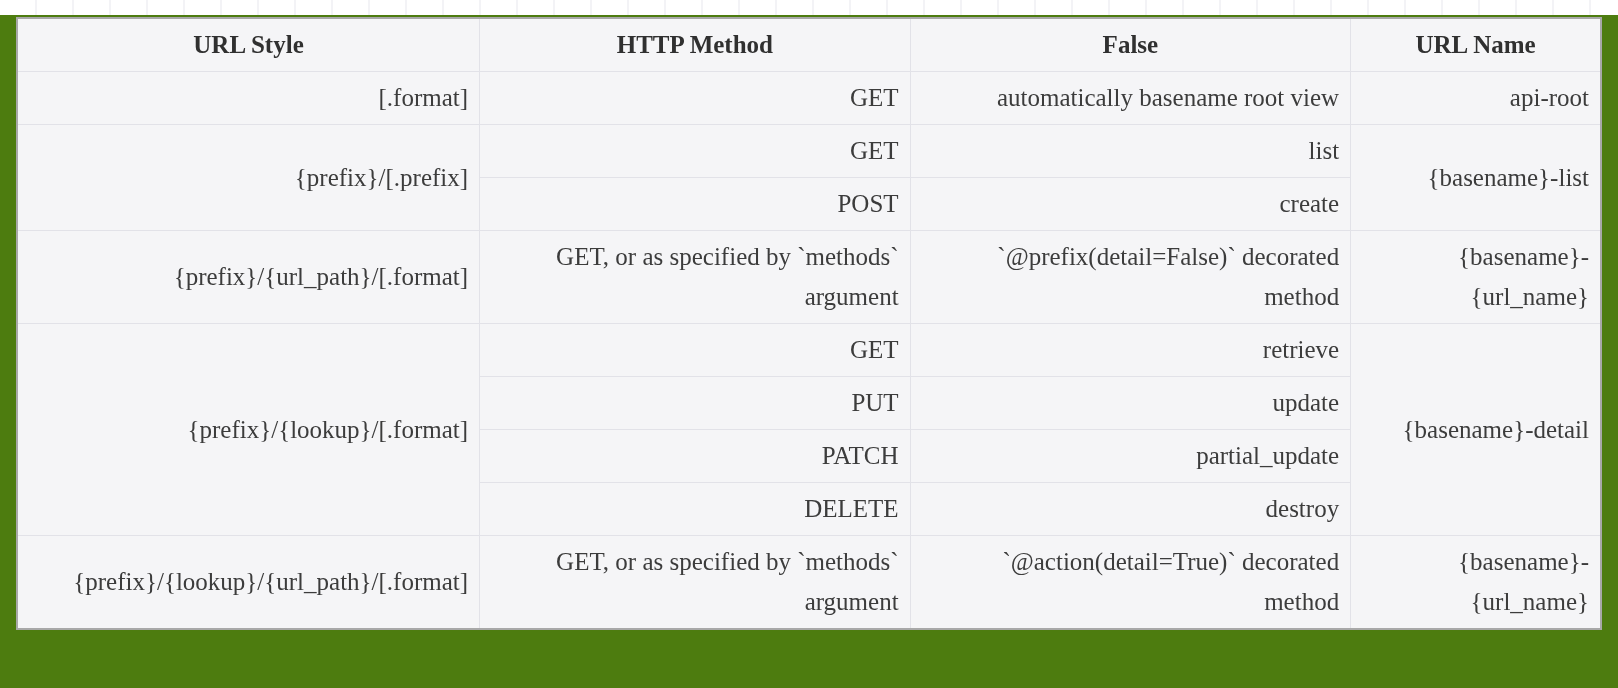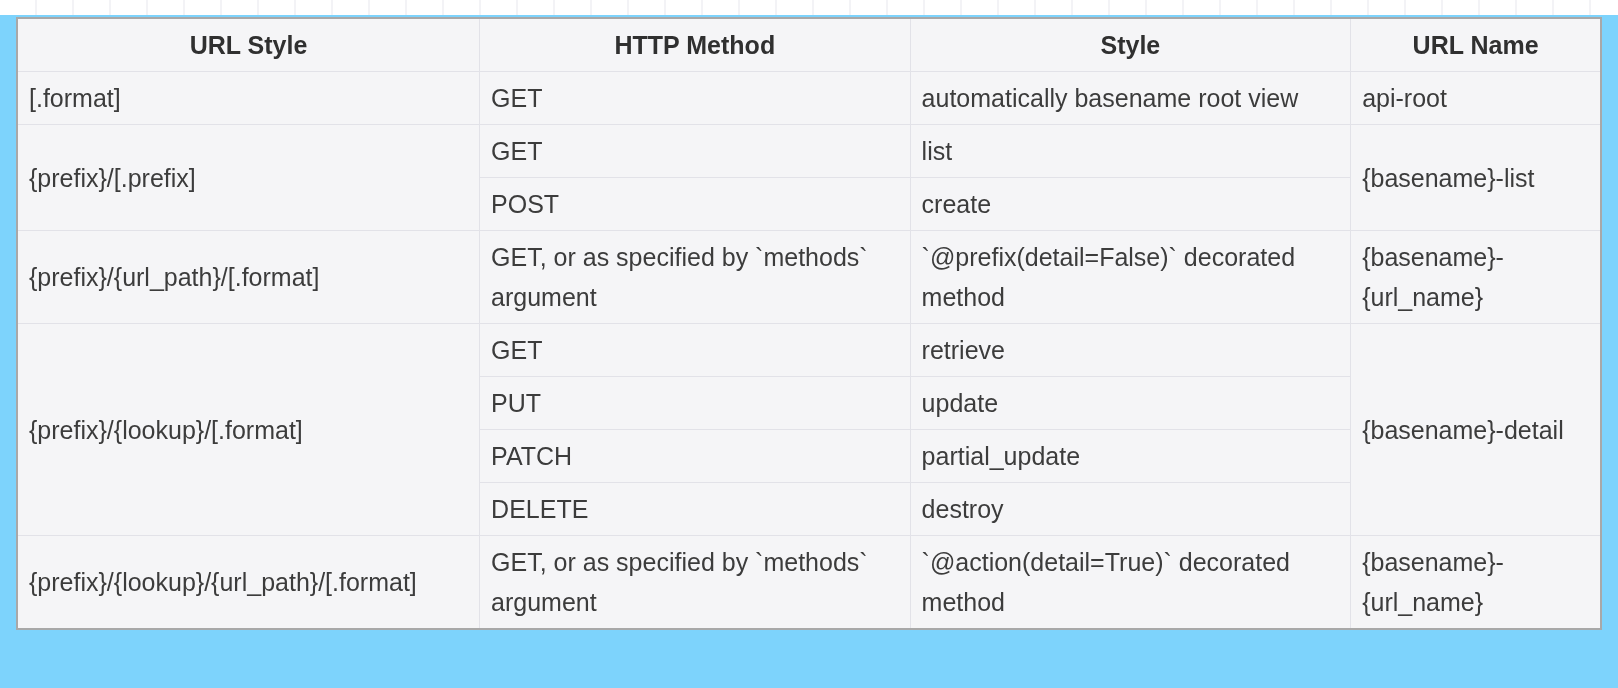--- a/index.html
+++ b/index.html
@@ -5,21 +5,22 @@
   html, body {
     margin: 0;
     padding: 0;
     background: #ffffff;
     font-family: "Liberation Sans", sans-serif;
   }
   .page {
     width: 1618px;
     height: 688px;
     overflow: hidden;
-    background: #7dd3fc;
+    background: #4d7c0f;
+    font-family: Liberation Serif, serif;
   }
   
   .top-strip {
     height: 15px;
     width: 100%;
     background: repeating-linear-gradient(
       90deg,
       #ffffff 0px, #ffffff 35px,
       #f3f3f6 35px, #f3f3f6 37px
     );
@@ -42,42 +43,42 @@
     line-height: 40px;
     vertical-align: middle;
     overflow-wrap: break-word;
   }
   table.routes th {
     font-weight: bold;
     text-align: center;
     color: #303030;
   }
   table.routes td {
-    text-align: left;
+    text-align: right;
     font-weight: normal;
   }
 </style>
 </head>
 <body>
 
 <div class="page">
   <div class="top-strip"></div>
 
   <table class="routes">
     <colgroup>
       <col style="width:462px">
       <col style="width:430px">
       <col style="width:440px">
       <col style="width:250px">
     </colgroup>
     <thead>
       <tr>
         <th>URL Style</th>
         <th>HTTP Method</th>
-        <th>Style</th>
+        <th>False</th>
         <th>URL Name</th>
       </tr>
     </thead>
     <tbody>
 
       <tr>
         <td>[.format]</td>
         <td>GET</td>
         <td>automatically basename root view</td>
         <td>api-root</td>

